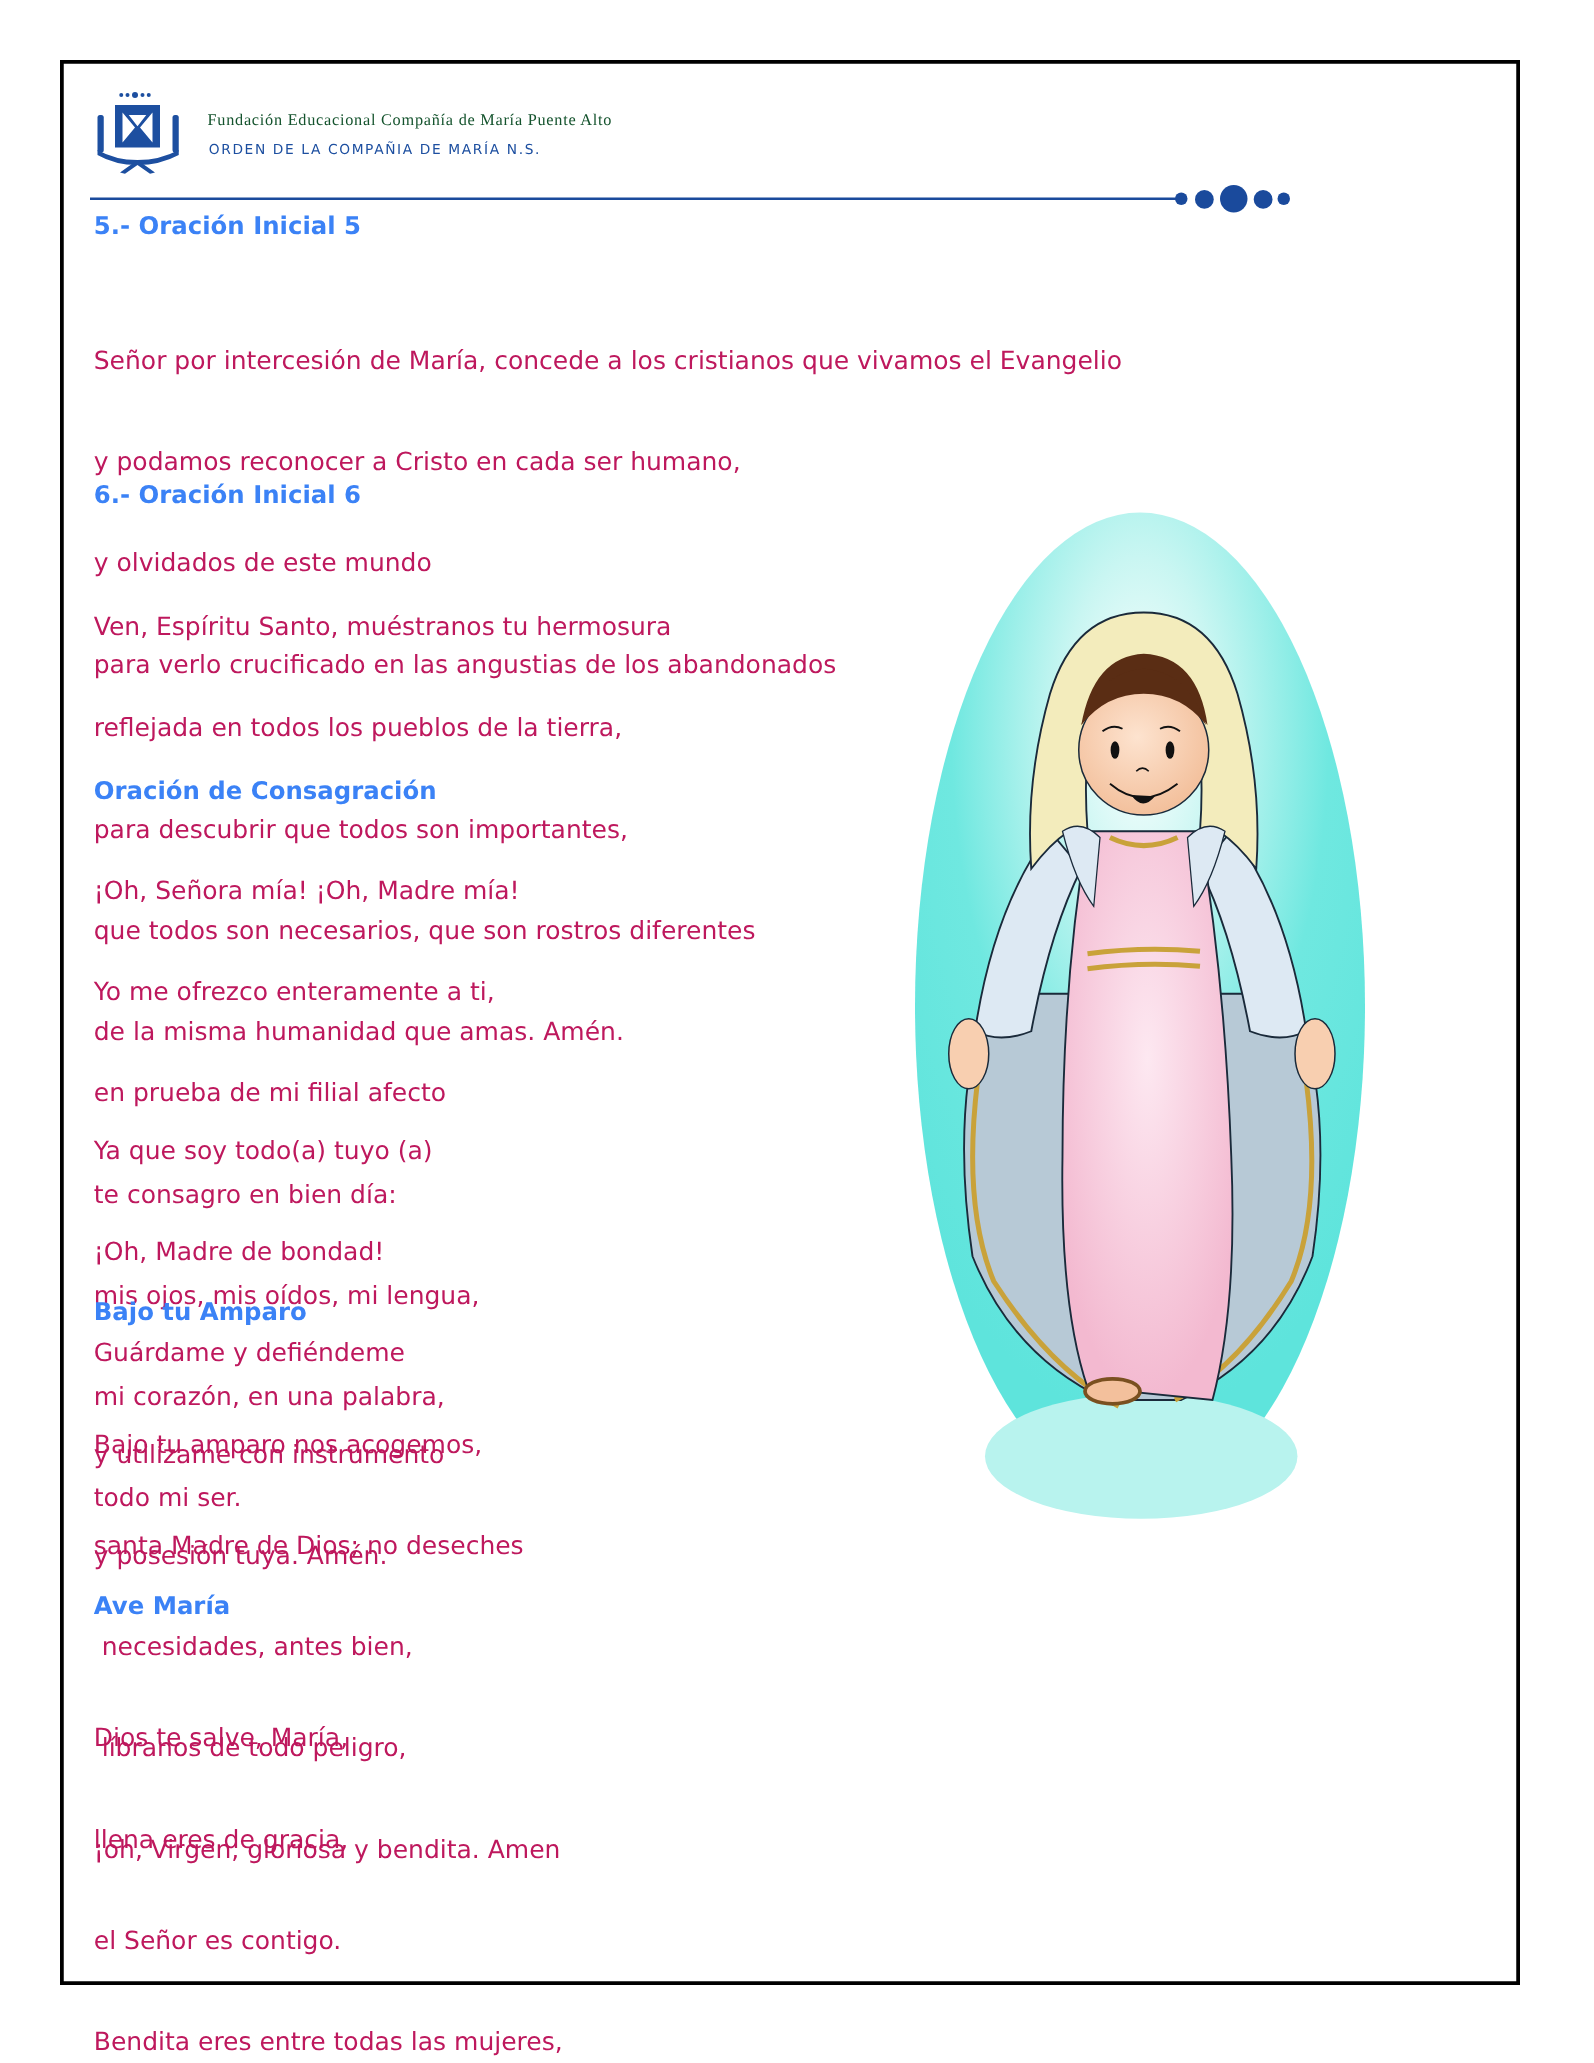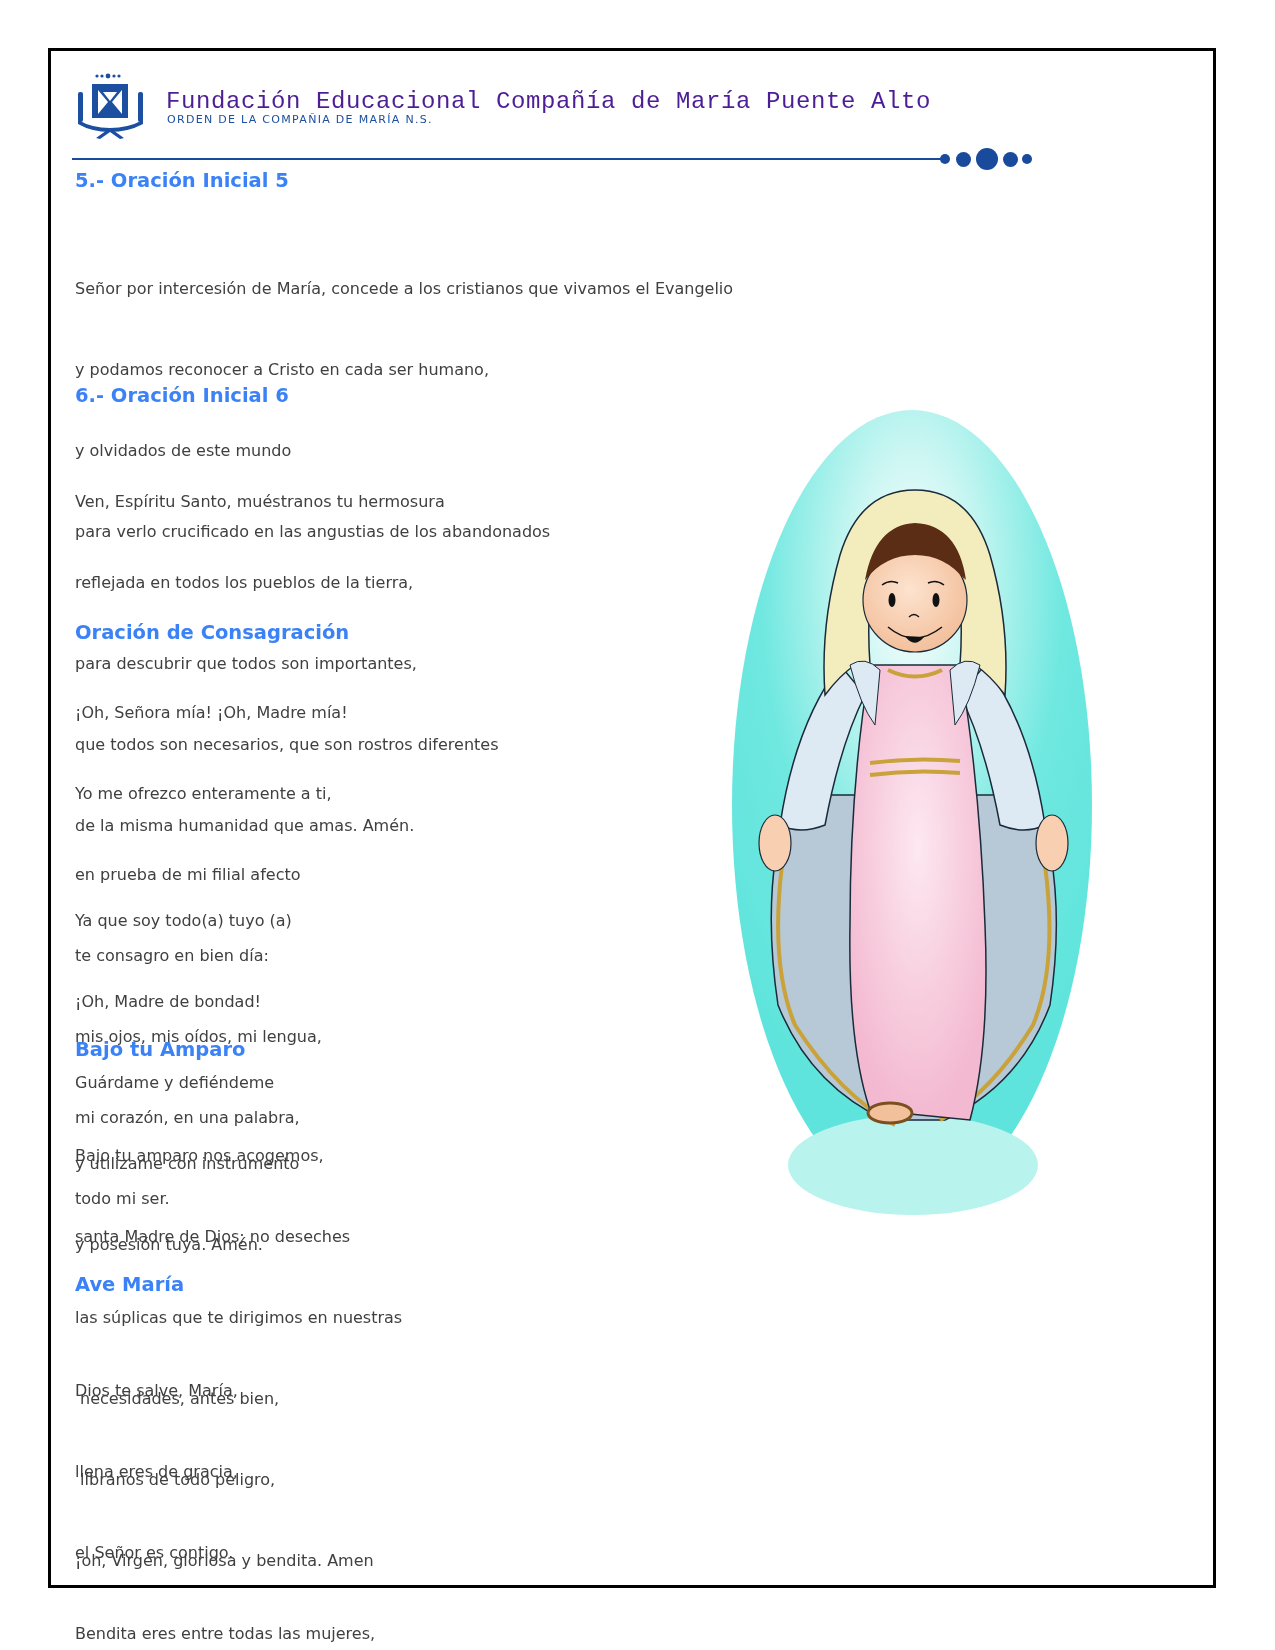--- a/index.html
+++ b/index.html
@@ -1,29 +1,29 @@
 <!DOCTYPE html>
 <html><head>
 <meta charset="utf-8">
 <style>
   html, body { margin: 0; padding: 0; background: #ffffff; }
   body { width: 1275px; height: 1650px; position: relative; overflow: hidden;
          font-family: "DejaVu Sans", sans-serif; color: #111; }
   .frame { position: absolute; left: 48px; top: 48px; width: 1168px; height: 1540px;
            border: 3px solid #000; box-sizing: border-box; }
   .logo { position: absolute; left: 72px; top: 72px; width: 78px; height: 68px; }
-  .org-name { position: absolute; left: 166px; top: 88px; font-size: 24px; color: #4c1d95;
-              font-family: Liberation Mono, monospace; letter-spacing: 0.6px; white-space: nowrap; }
+  .org-name { position: absolute; left: 166px; top: 88px; font-size: 13px; color: #14532d;
+              font-family: Liberation Serif, serif; letter-spacing: 0.6px; white-space: nowrap; }
   .org-sub { position: absolute; left: 167px; top: 113px; font-size: 11px; color: #1d4fa0;
              letter-spacing: 1.3px; white-space: nowrap; font-family: "DejaVu Sans", sans-serif; }
   .rule { position: absolute; left: 72px; top: 158px; width: 870px; height: 2px; background: #1a4a9c; }
   .dots { position: absolute; left: 940px; top: 148px; height: 22px; width: 110px; }
   .dot { position: absolute; border-radius: 50%; background: #1a4a9c; }
   .h { position: absolute; left: 75px; font-weight: bold; font-size: 19.5px; color: #3b82f6; white-space: nowrap; }
-  .lines { position: absolute; left: 75px; font-size: 16px; line-height: 27px; color: #404040; white-space: pre; }
+  .lines { position: absolute; left: 75px; font-size: 20px; line-height: 27px; color: #be185d; white-space: pre; }
 
   .illus { position: absolute; left: 700px; top: 365px; width: 430px; height: 870px; }
 </style>
 </head>
 <body>
 
 <div class="frame"></div>
 
 <svg class="logo" viewBox="0 0 78 68">
   <g fill="#1d4fa0">
@@ -82,21 +82,20 @@
   <div>¡Oh, Madre de bondad!</div>
   <div>Guárdame y defiéndeme</div>
   <div>y utilízame con instrumento</div>
   <div>y posesión tuya. Amén.</div>
 </div>
 
 <div class="h" style="top:1038px;">Bajo tu Amparo</div>
 <div class="lines" style="top:1088px;">
   <div>Bajo tu amparo nos acogemos,</div>
   <div>santa Madre de Dios; no deseches</div>
-  <div>las súplicas que te dirigimos en nuestras</div>
   <div> necesidades, antes bien,</div>
   <div> líbranos de todo peligro,</div>
   <div>¡oh, Virgen, gloriosa y bendita. Amen</div>
 </div>
 
 <div class="h" style="top:1273px;">Ave María</div>
 <div class="lines" style="top:1323px;">
   <div>Dios te salve, María,</div>
   <div>llena eres de gracia,</div>
   <div>el Señor es contigo.</div>

